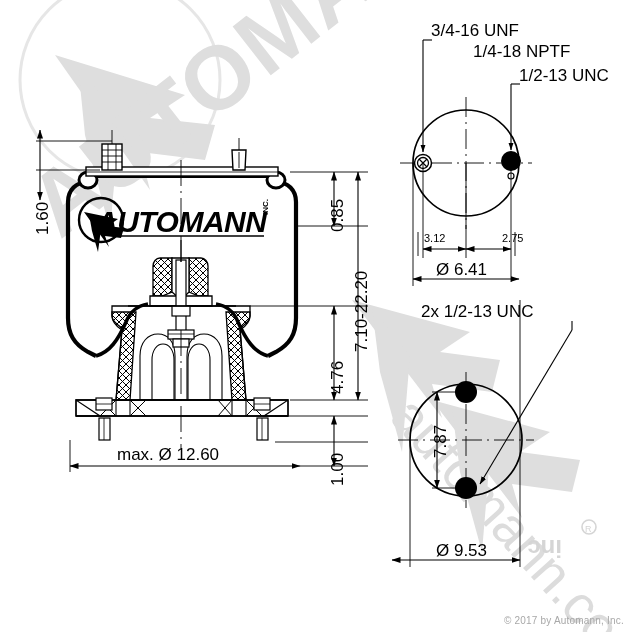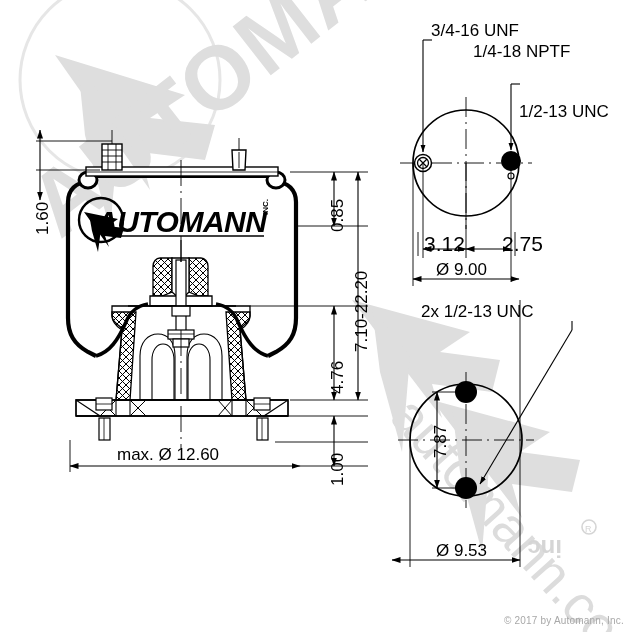--- a/index.html
+++ b/index.html
@@ -23,21 +23,21 @@
     height: 632px;
   }
   .lbl {
     position: absolute;
     font-family: "Liberation Sans", sans-serif;
     color: #000;
     white-space: nowrap;
     line-height: 1;
   }
   .lbl-18 { font-size: 17px; }
-  .lbl-17 { font-size: 21px; }
+  .lbl-17 { font-size: 11px; }
   .rot90 { transform-origin: 0 0; transform: rotate(-90deg); }
   #footer {
     position: absolute;
     right: 8px;
     bottom: 6px;
     font-size: 10px;
     color: #a8a8a8;
     font-family: "Liberation Sans", sans-serif;
     letter-spacing: 0.2px;
   }
@@ -299,38 +299,38 @@
       <path d="M84 212 L118 219 L108 226 L124 228 L121 238 L105 236 L109 247 Z" fill="#000"></path>
       <path d="M89 214 L101 229 L98 252 L92 231 Z" fill="#000"></path>
       <text x="96" y="232" font-family="Liberation Sans, sans-serif" font-size="30" font-weight="bold" font-style="italic" fill="#000" letter-spacing="-0.5">AUTOMANN</text>
       <text x="268" y="215" font-family="Liberation Sans, sans-serif" font-size="8" font-weight="bold" fill="#000" transform="rotate(-90 268 215)">INC.</text>
       <line x1="118" y1="236" x2="264" y2="236" stroke="#000" stroke-width="1.6"></line>
     </g>
   </svg>
 
   <div class="lbl lbl-18" style="left:431px; top:22px;text-align:right;">3/4-16 UNF</div>
   <div class="lbl lbl-18" style="left:431px; top:43px;margin-left:42px;">1/4-18 NPTF</div>
-  <div class="lbl lbl-18" style="left:519px; top:67px;margin-top:36px;">1/2-13 UNC</div>
+  <div class="lbl lbl-18" style="left:519px; top:67px;">1/2-13 UNC</div>
 
   <div class="lbl lbl-18 rot90" style="left:34px; top:235px;">1.60</div>
 
   <div class="lbl lbl-18 rot90" style="left:329px; top:232px;">0.85</div>
 
   <div class="lbl lbl-18 rot90" style="left:353px; top:352px;">7.10-22.20</div>
 
   <div class="lbl lbl-18 rot90" style="left:329px; top:394px;">4.76</div>
 
   <div class="lbl lbl-18 rot90" style="left:329px; top:486px;">1.00</div>
 
   <div class="lbl lbl-18" style="left:117px; top:446px;">max. Ø 12.60</div>
 
   <div class="lbl lbl-17" style="left:424px; top:233px;">3.12</div>
   <div class="lbl lbl-17" style="left:470px; top:233px;margin-left:32px;">2.75</div>
 
-  <div class="lbl lbl-18" style="left:436px; top:261px;">Ø 9.00</div>
+  <div class="lbl lbl-18" style="left:436px; top:261px;">Ø 6.41</div>
 
   <div class="lbl lbl-18" style="left:421px; top:303px;">2x 1/2-13 UNC</div>
 
   <div class="lbl lbl-18 rot90" style="left:432px; top:458px;">7.87</div>
 
   <div class="lbl lbl-18" style="left:436px; top:542px;text-align:right;">Ø 9.53</div>
 
 
   <div id="footer">© 2017 by Automann, Inc.</div>
 

